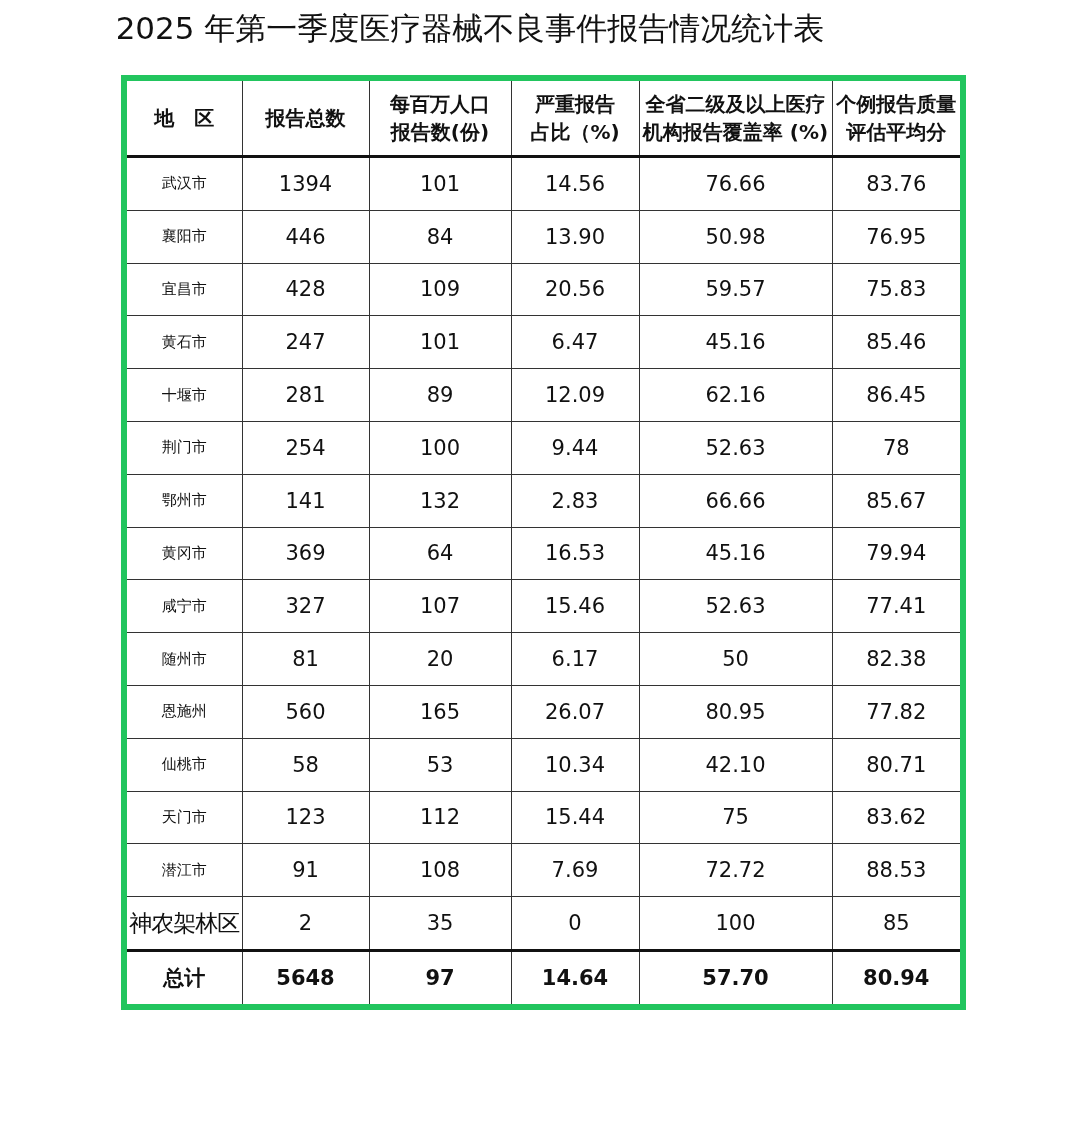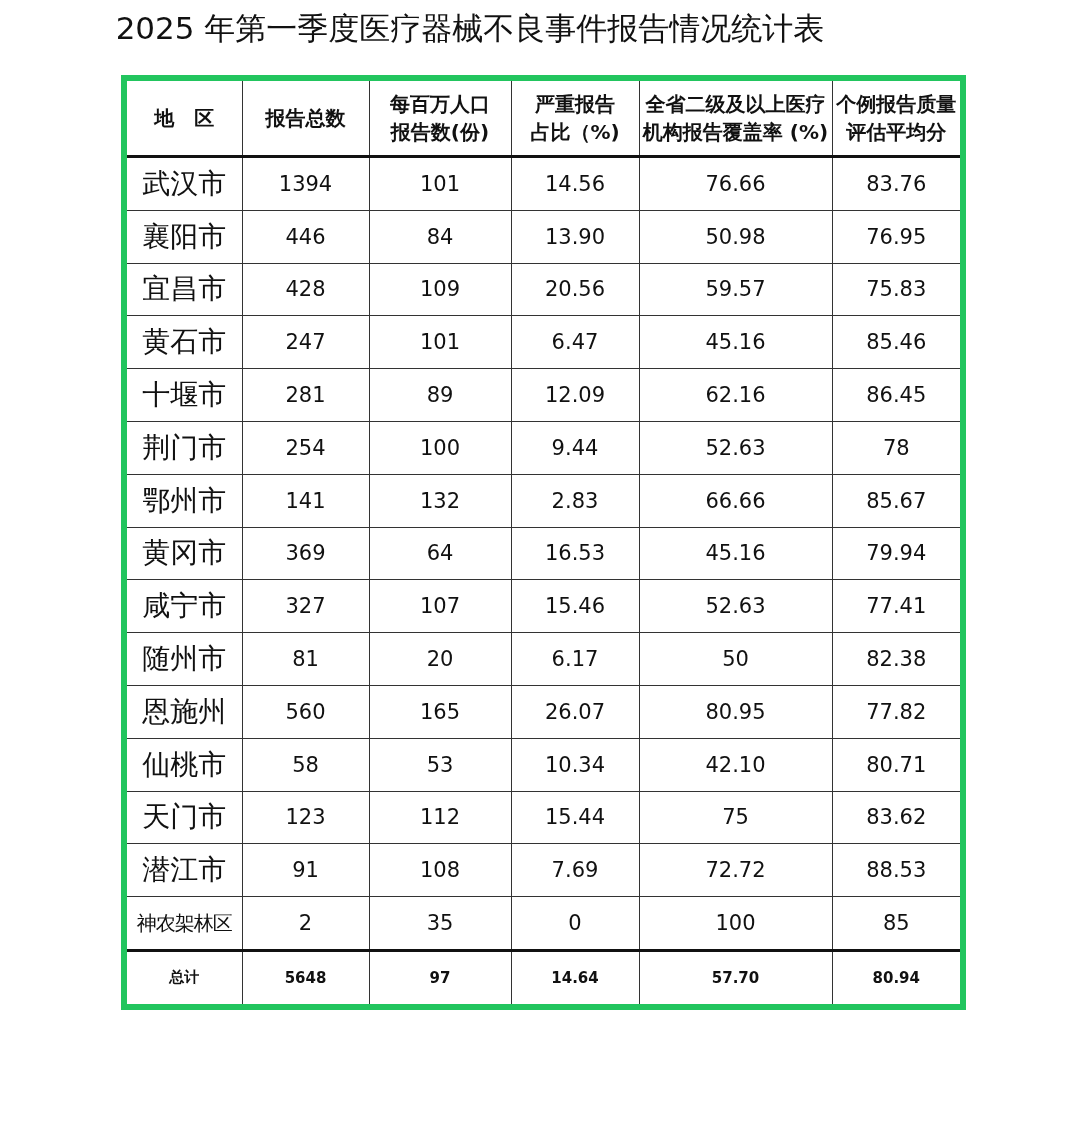--- a/index.html
+++ b/index.html
@@ -8,23 +8,23 @@
   table.stats { position:absolute; left:121px; top:75px; border-collapse:collapse; table-layout:fixed; border:6px solid #22c55e; }
   table.stats col.c0 { width:118px; }
   table.stats col.c1 { width:127px; }
   table.stats col.c2 { width:142px; }
   table.stats col.c3 { width:128px; }
   table.stats col.c4 { width:193px; }
   table.stats col.c5 { width:131px; }
   table.stats th, table.stats td { border:1.5px solid #333; text-align:center; vertical-align:middle; padding:0; overflow:hidden; white-space:nowrap; }
   table.stats thead th { height:74px; font-weight:bold; font-size:20px; line-height:28px; border-bottom:3px solid #111; }
   table.stats tbody td { height:51.8px; font-size:21px; }
-  table.stats tbody td.region { font-size:28px; }
-  table.stats tbody td.region.long { font-size:20px; letter-spacing:-1px; }
-  table.stats tfoot td { height:52px; font-weight:bold; font-size:15px; border-top:3px solid #111; }
+  table.stats tbody td.region { font-size:15px; }
+  table.stats tbody td.region.long { font-size:23px; letter-spacing:-1px; }
+  table.stats tfoot td { height:52px; font-weight:bold; font-size:21px; border-top:3px solid #111; }
   .hl { display:block; }
 </style>
 </head>
 <body>
 
 <div class="title">2025 年第一季度医疗器械不良事件报告情况统计表</div>
 
 <table class="stats">
   <colgroup>
     <col class="c0">

